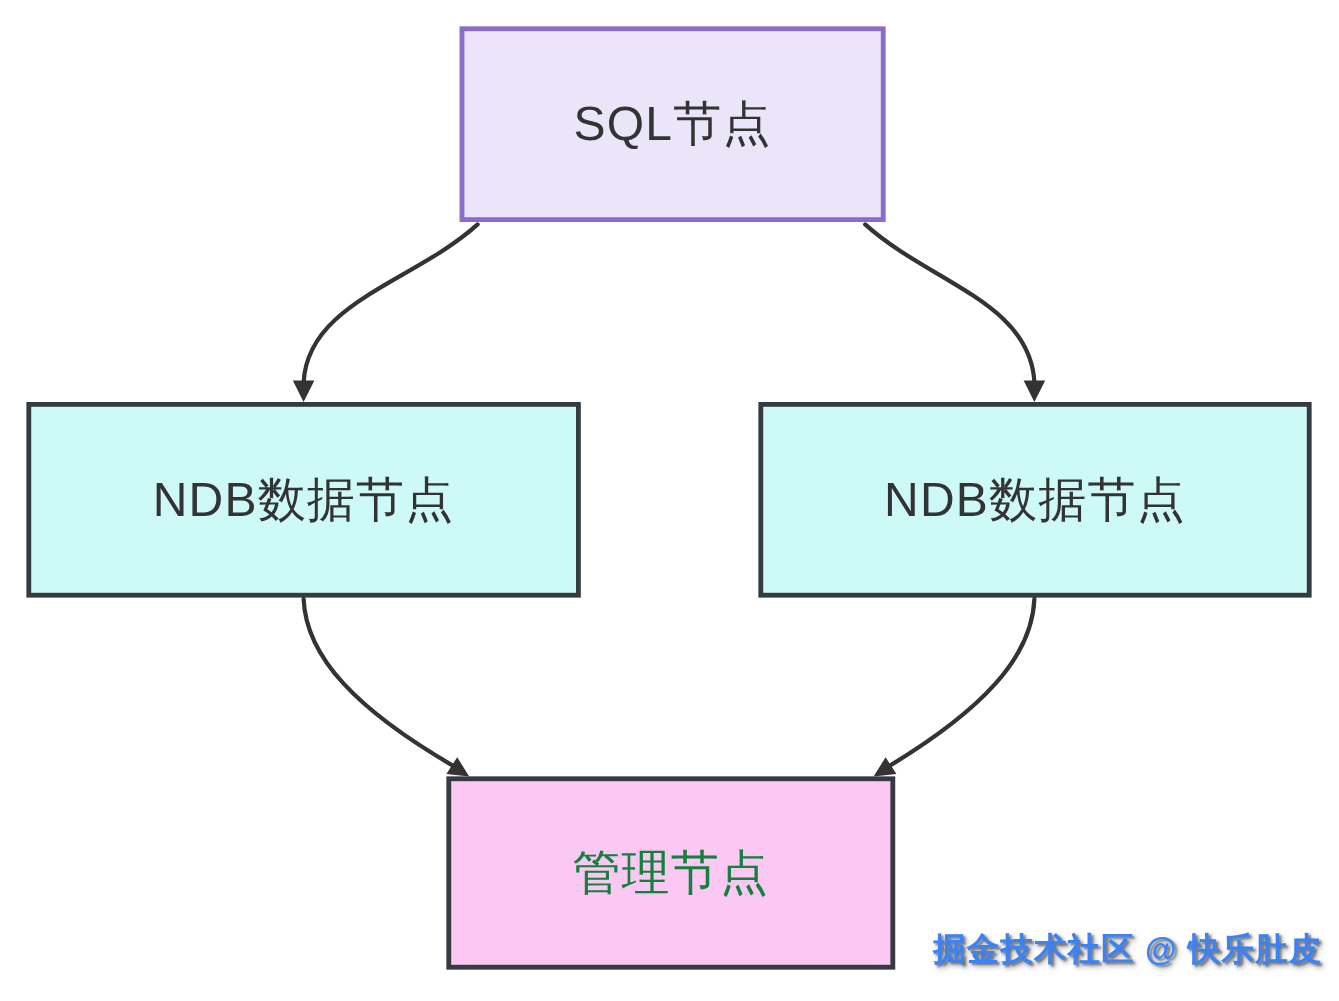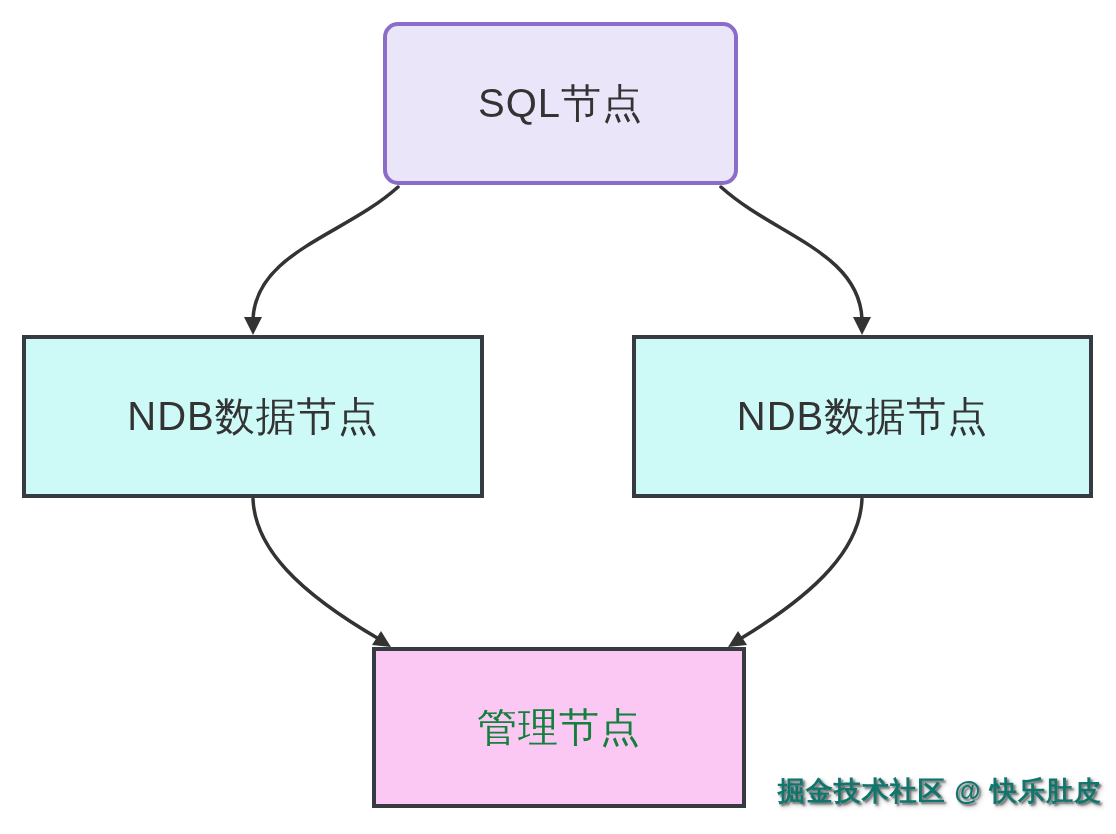--- a/index.html
+++ b/index.html
@@ -76,31 +76,31 @@
     <path d="M 721 187 C 774 235, 859 252, 862 319" style="stroke: rgb(51, 51, 51);"></path>
     <polygon points="853,317 871,317 862,335" style="fill: rgb(51, 51, 51);"></polygon>
 
     <path d="M 253 499 C 255 548, 298 592, 379 639" style="stroke: rgb(51, 51, 51);"></path>
     <polygon points="372,645 381,631 391,647" style="fill: rgb(51, 51, 51);"></polygon>
 
     <path d="M 862 499 C 860 548, 818 592, 740 639" style="stroke: rgb(51, 51, 51);"></path>
     <polygon points="747,645 738,631 728,647" style="fill: rgb(51, 51, 51);"></polygon>
   </svg>
 
-  <div class="node" id="node-sql" style="background: rgb(234, 229, 249); border-color: rgb(139, 108, 200); color: rgb(51, 51, 51); border-radius: 15px;">
+  <div class="node" id="node-sql" style="background: rgb(234, 229, 249); border-color: rgb(139, 108, 200); color: rgb(51, 51, 51);">
     <span class="label">SQL节点</span>
   </div>
 
   <div class="node" id="node-ndb-left" style="background: rgb(205, 249, 246); border-color: rgb(54, 59, 66); color: rgb(51, 51, 51);">
     <span class="label">NDB数据节点</span>
   </div>
 
   <div class="node" id="node-ndb-right" style="background: rgb(205, 249, 246); border-color: rgb(54, 59, 66); color: rgb(51, 51, 51);">
     <span class="label">NDB数据节点</span>
   </div>
 
   <div class="node" id="node-mgmt" style="background: rgb(251, 200, 243); border-color: rgb(54, 59, 66); color: #15803d;">
     <span class="label">管理节点</span>
   </div>
 
-  <div id="watermark" style="color: #0f766e;">掘金技术社区 @ 快乐肚皮</div>
+  <div id="watermark" style="color: #3b82f6;">掘金技术社区 @ 快乐肚皮</div>
 
 </div>
 
 </body></html>

